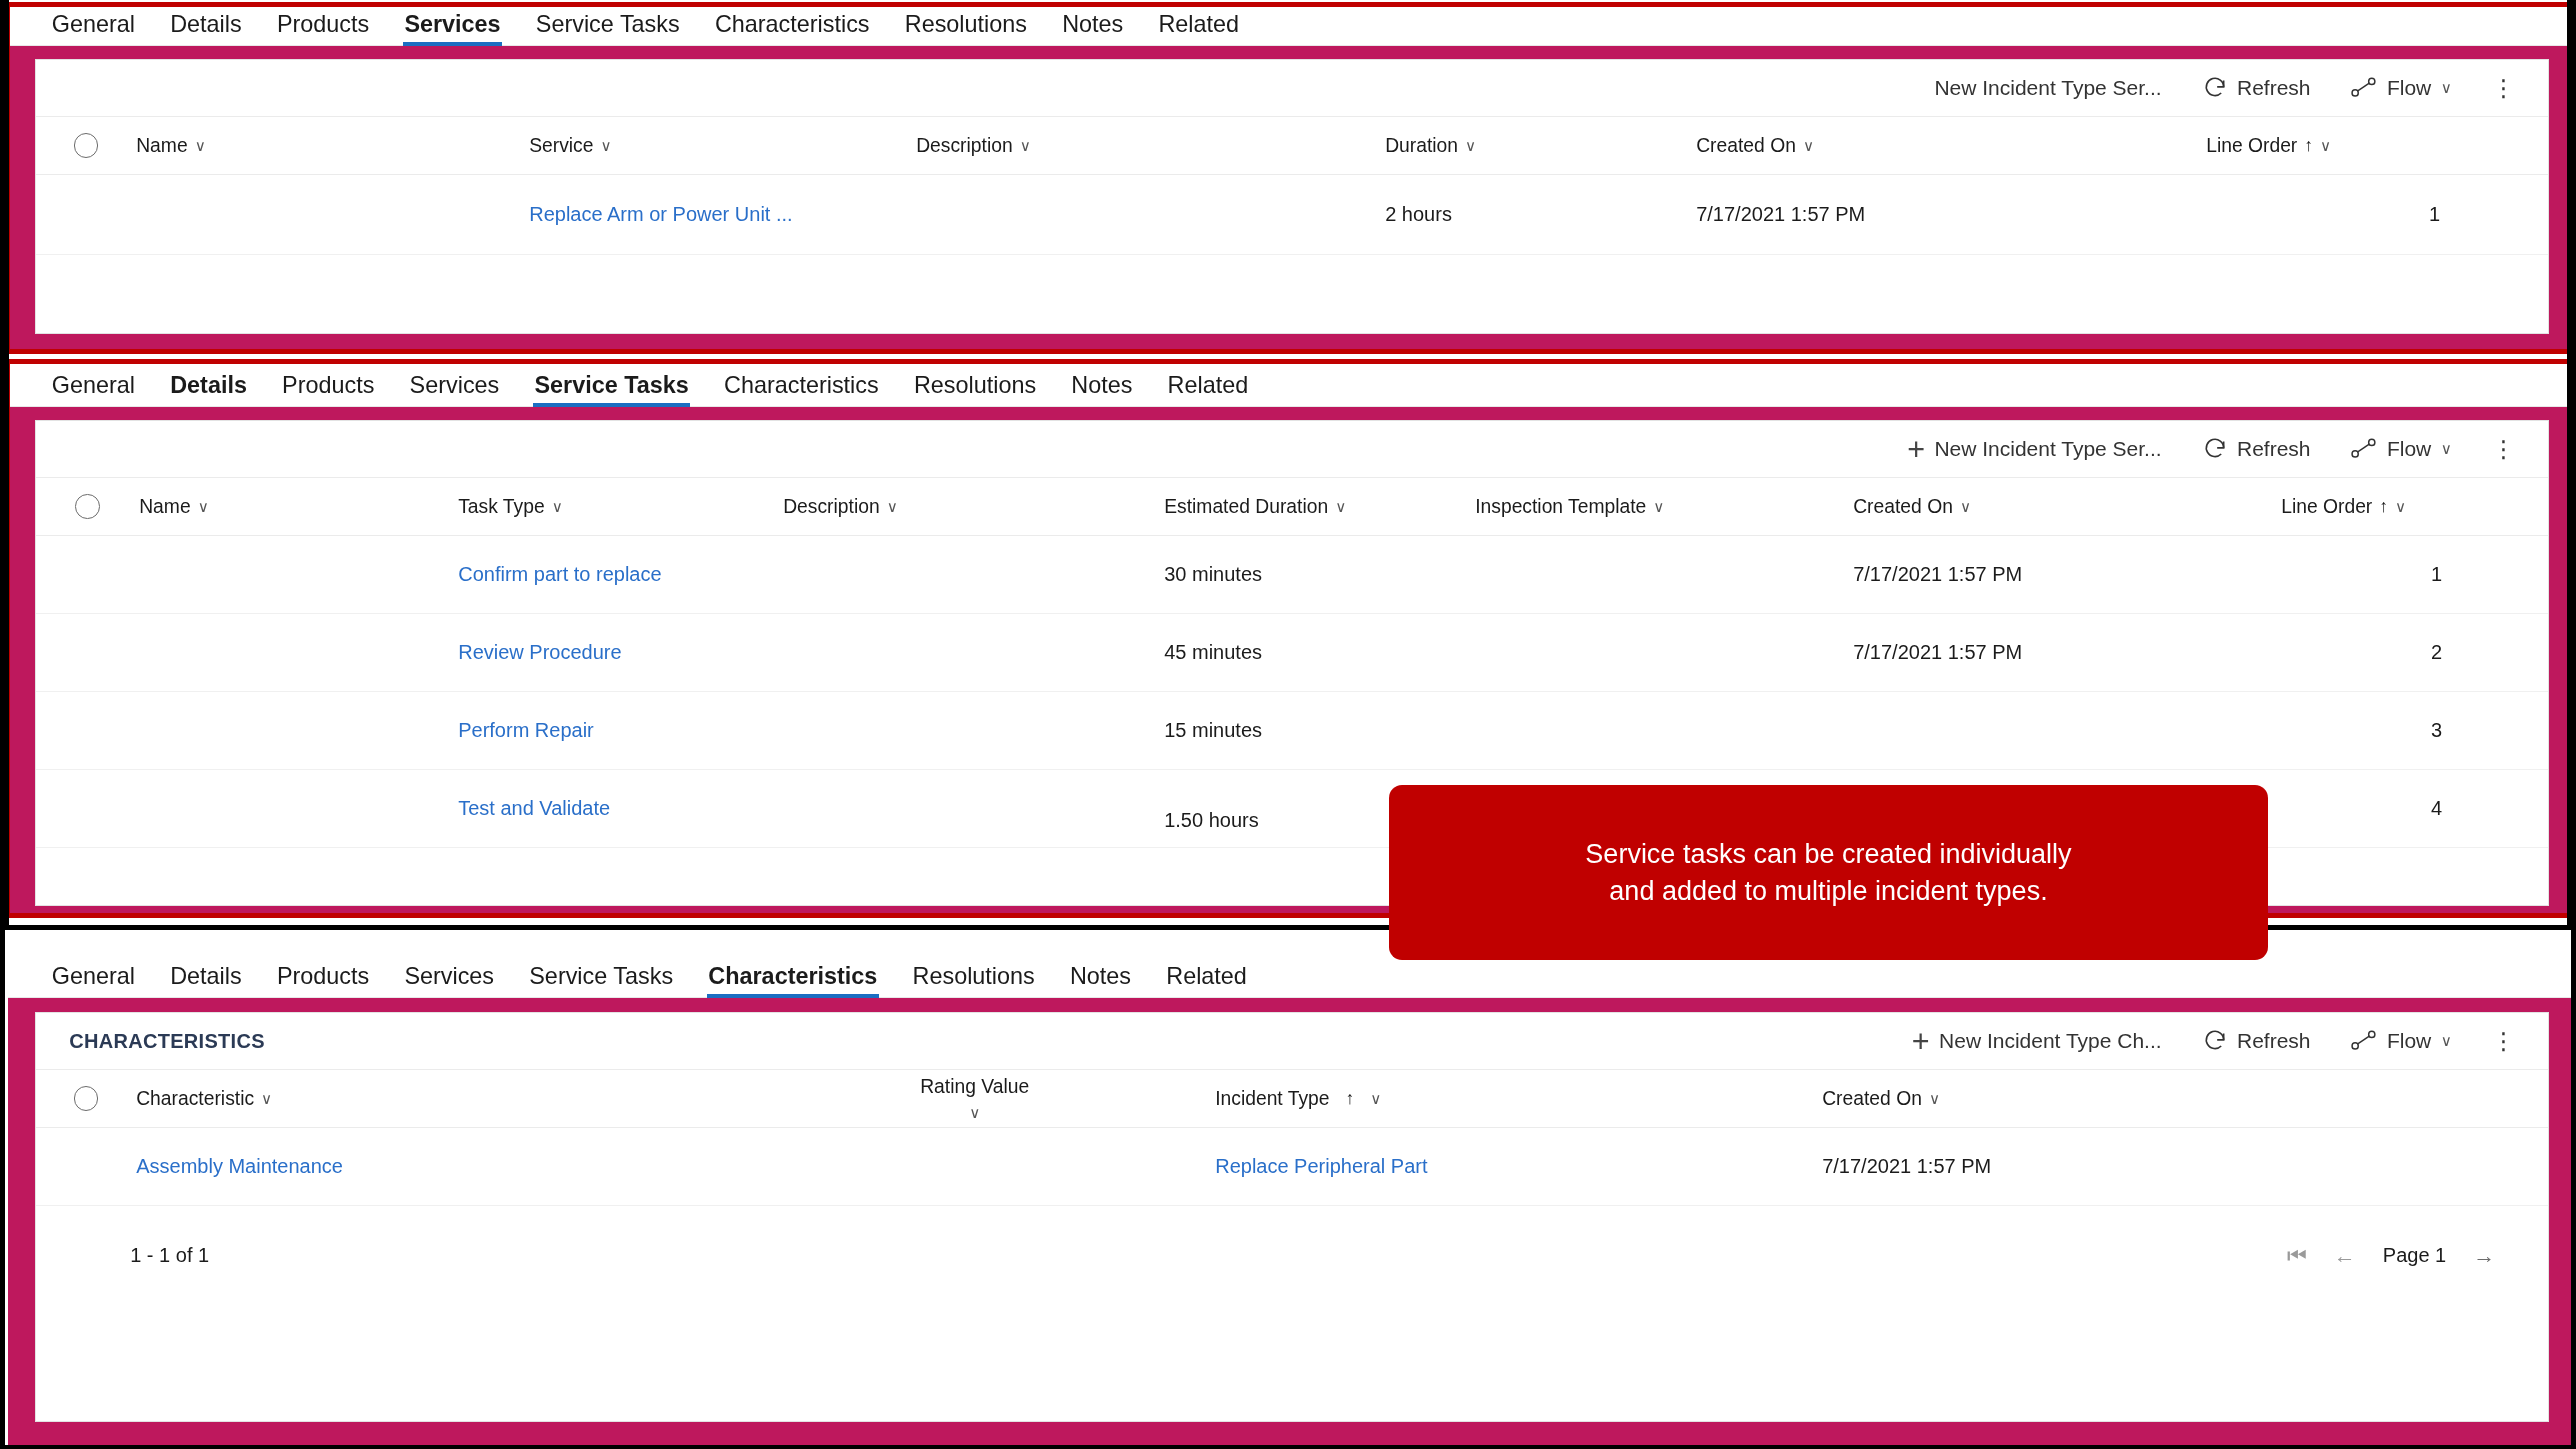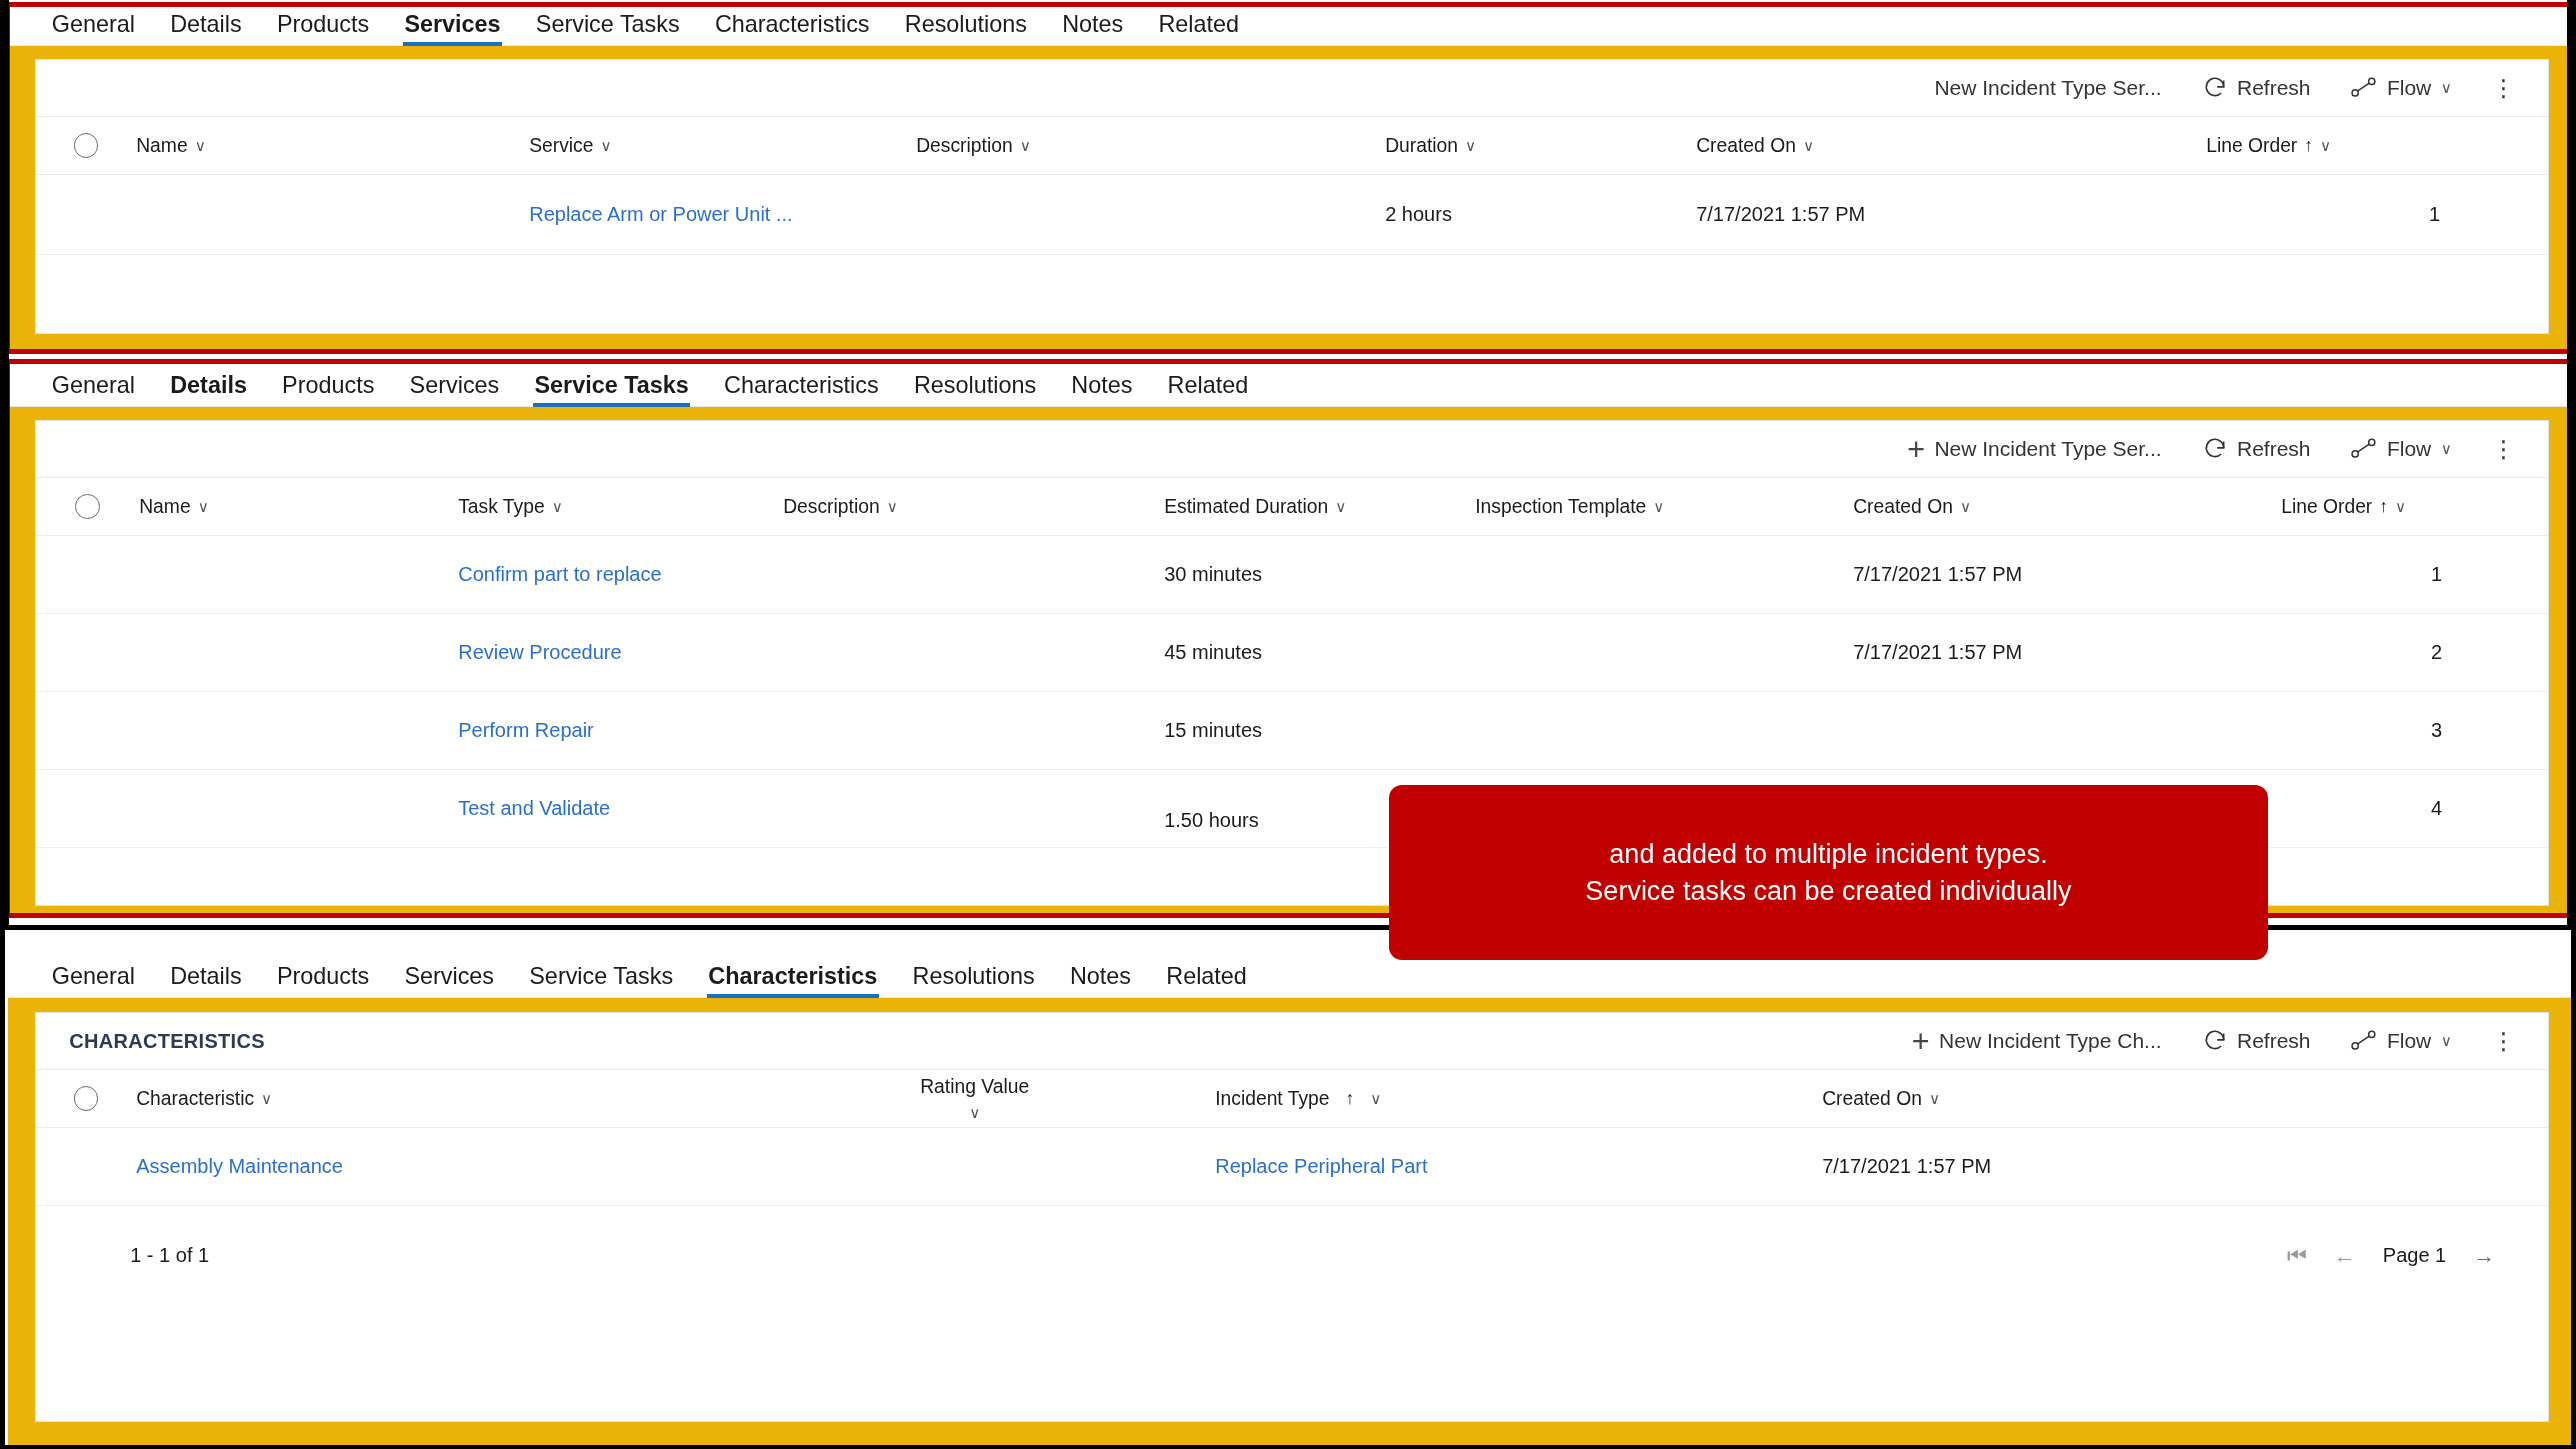--- a/index.html
+++ b/index.html
@@ -5,21 +5,21 @@
   * { box-sizing: border-box; margin:0; padding:0; }
   html,body {
     width:2576px; height:1449px;
     background:#ffffff;
     font-family:"Liberation Sans", sans-serif;
     overflow:hidden;
   }
   #root { position:relative; width:2576px; height:1449px; background:#ffffff; }
 
   
-  .panel { position:absolute; background:#eab308; }
+  .panel { position:absolute; background:#be185d; }
 
   .tabbar {
     display:flex; align-items:flex-end;
     height:46px; padding-left:26px; gap:0;
     background:#ffffff;
     border-bottom:1.2px solid #e8e8e8;
   }
   .tab {
     position:relative;
     font-size:23.4px; color:#1b1b1b;
@@ -424,19 +424,19 @@
           <span style="color:#6b6b6b;">→</span>
         </div>
       </div>
     </div>
   </div>
 
   <div class="blackbox-outline" style="left:0px; top:925px; width:2576px; height:525px;"></div>
 
   <div class="red-bubble" style="left:1389px; top:785px; width:879px; height:175px;">
     <div>
+      <div>Service tasks can be created individually</div>
       <div>and added to multiple incident types.</div>
-      <div>Service tasks can be created individually</div>
     </div>
   </div>
 
 </div>
 
 
 </body></html>

